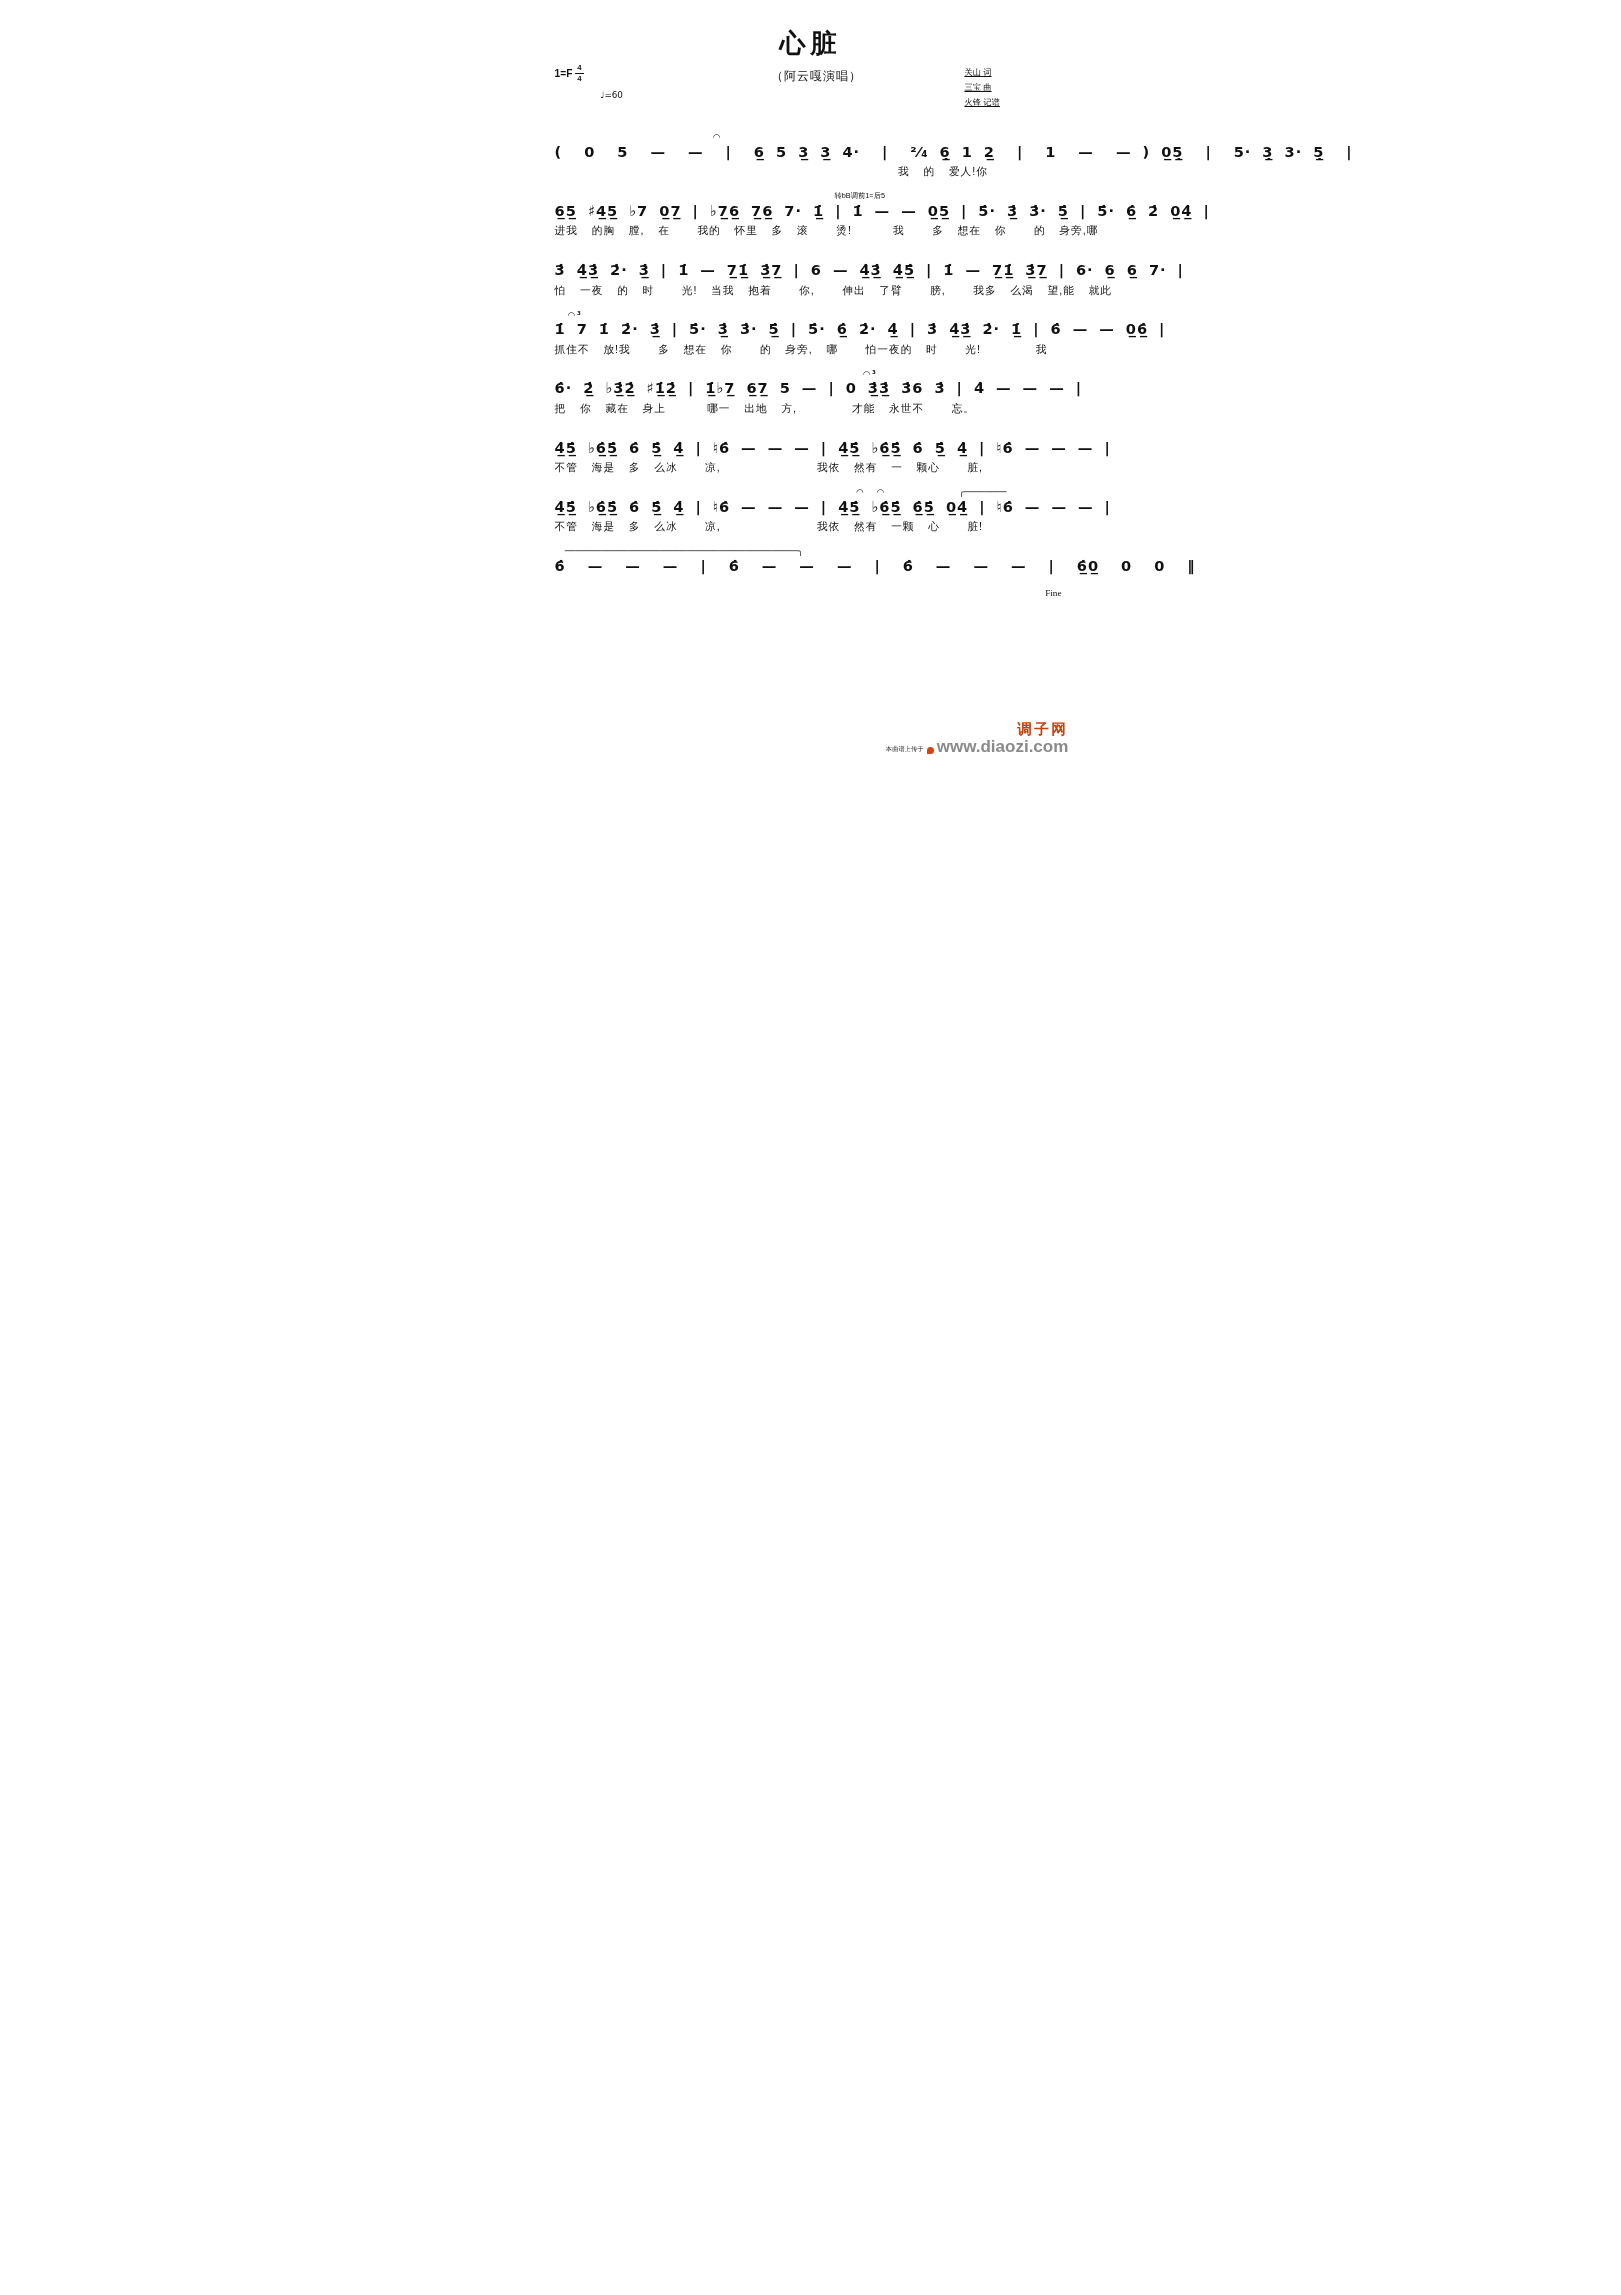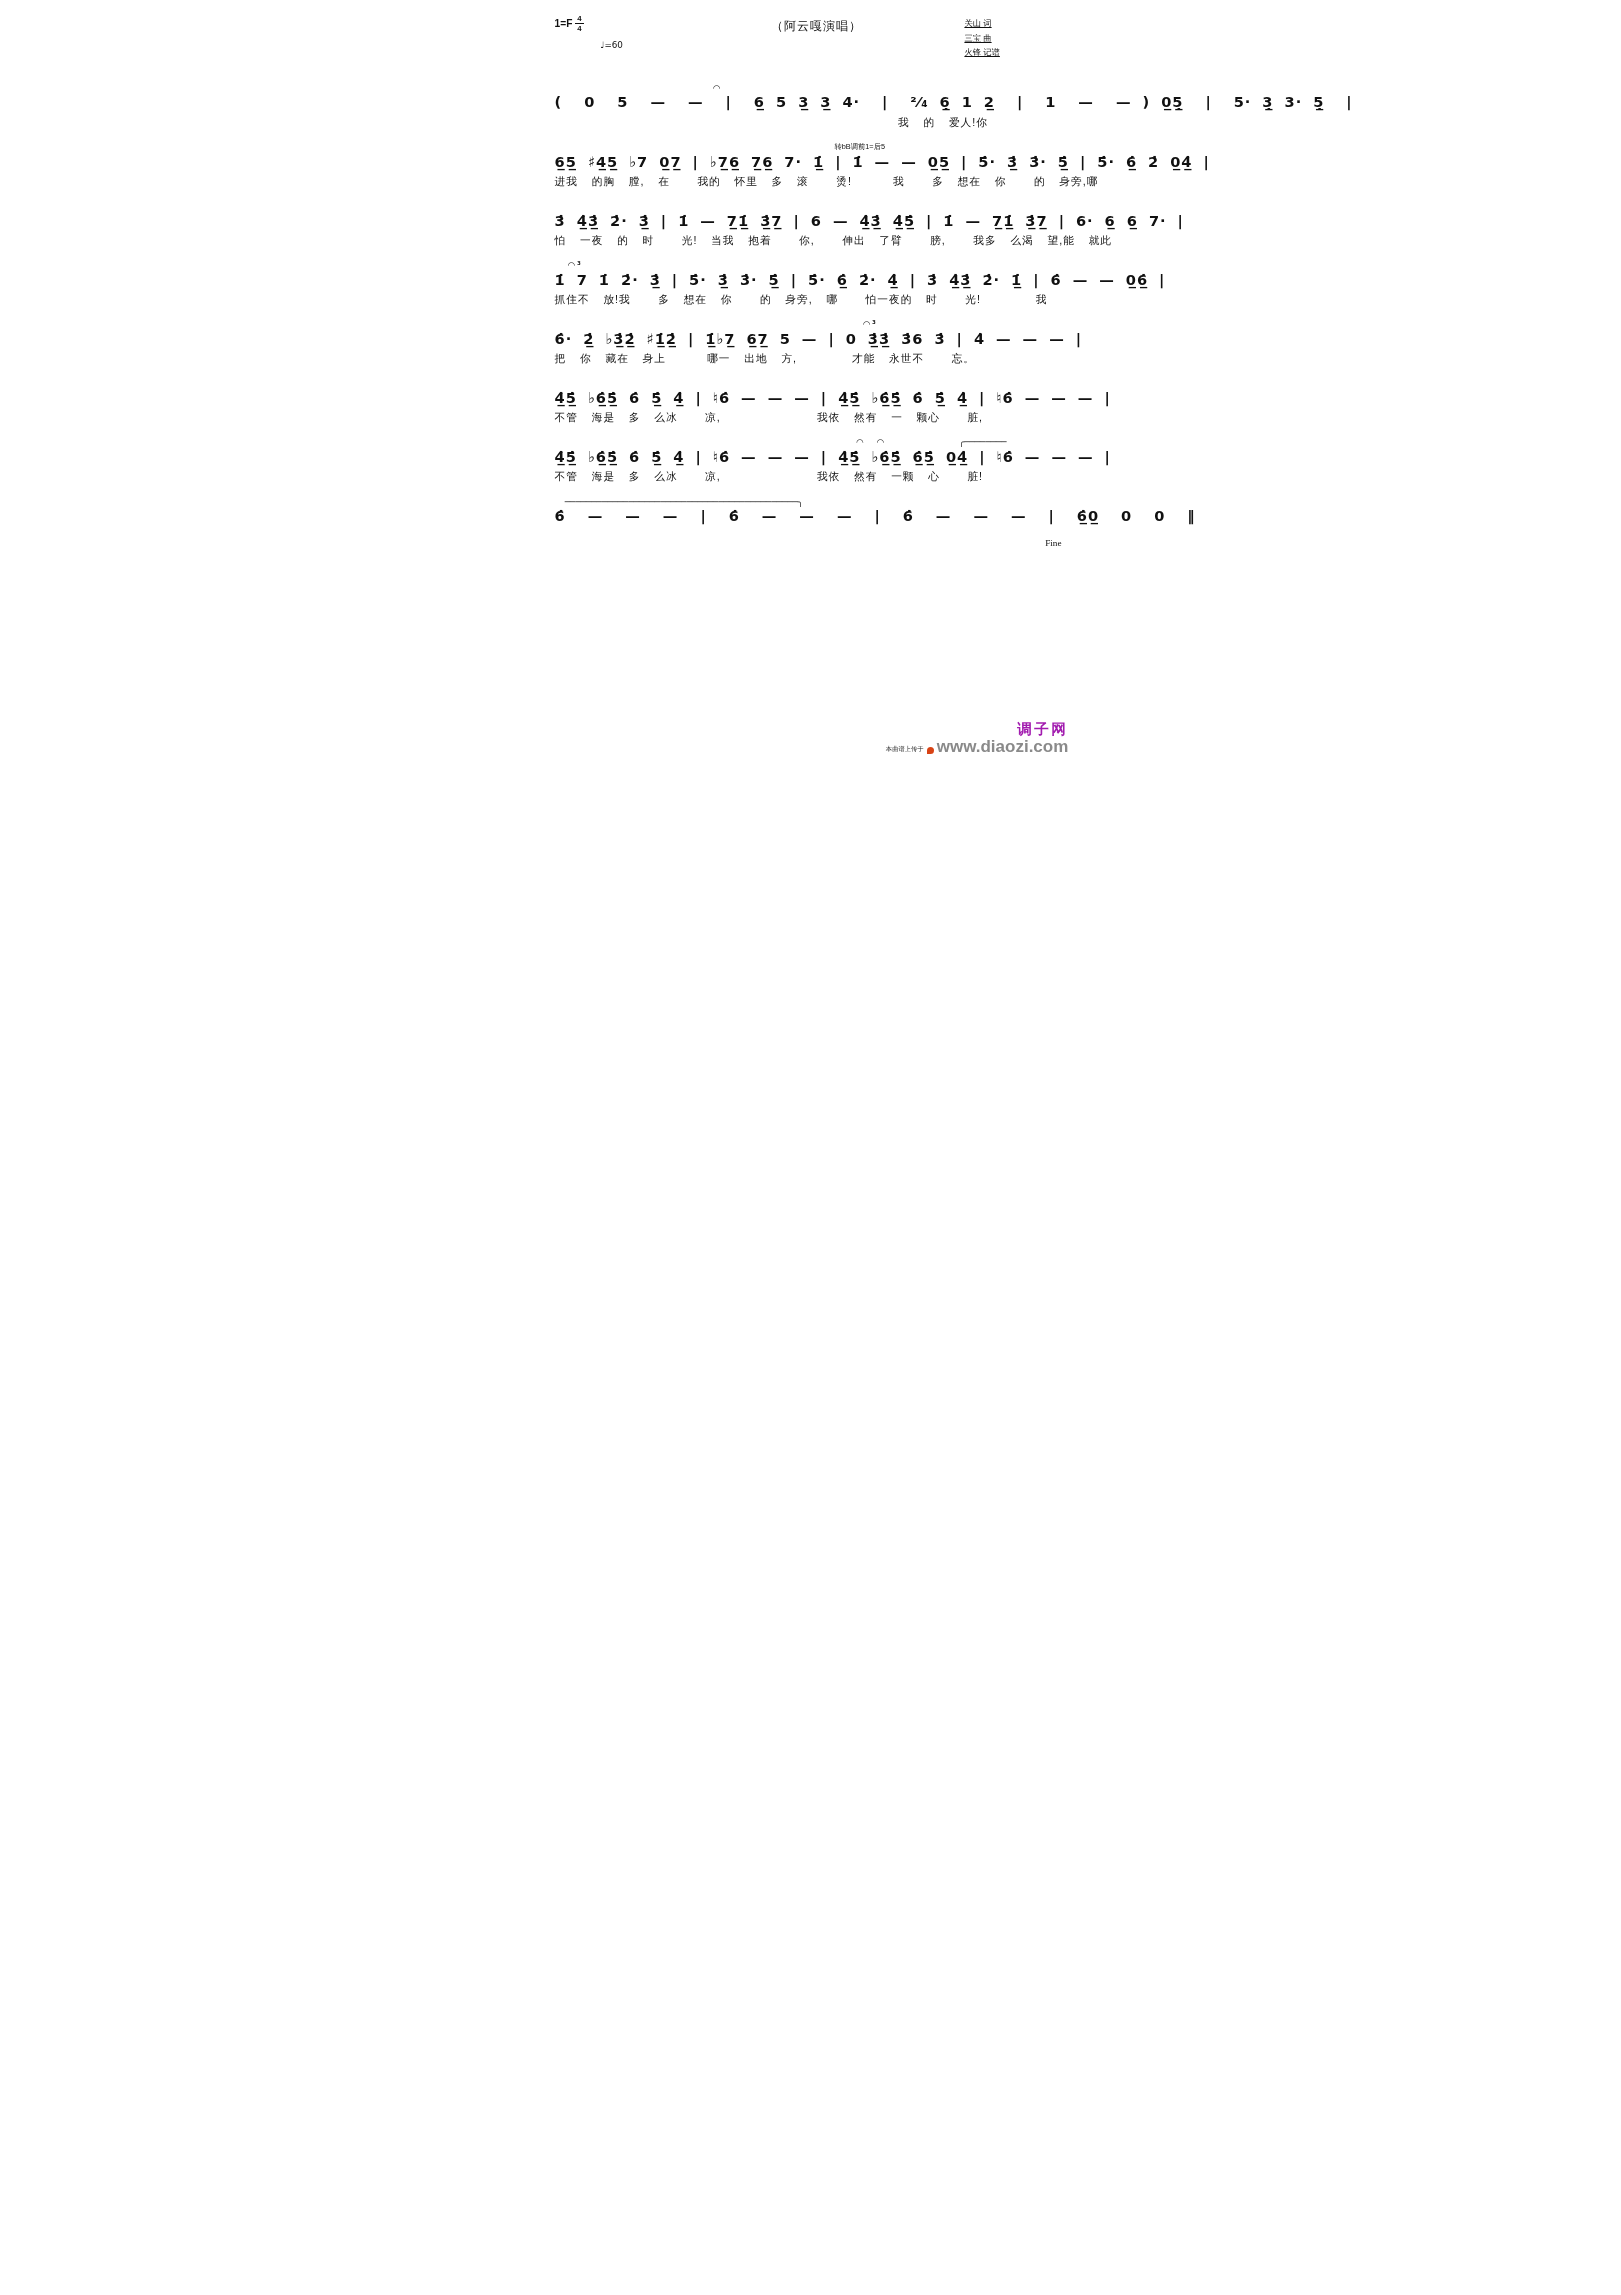--- a/index.html
+++ b/index.html
@@ -25,28 +25,29 @@
               white-space:pre;word-spacing:4.9px;letter-spacing:1px;line-height:1.3;}
   .line-lyrics{font-size:10.7px;white-space:pre;margin-top:3.4px;letter-spacing:1px;word-spacing:2.9px;line-height:1.25;}
   .line-tail{text-align:right;font-family:"Liberation Serif","DejaVu Serif",serif;font-size:9.2px;
              margin-top:12px;padding-right:4.9px;}
   .watermark{position:absolute;right:12.7px;bottom:8.8px;}
   .wm-row{display:flex;align-items:flex-end;}
   .upload-note{font-size:6.3px;color:#1d1d1d;padding-bottom:2.4px;white-space:nowrap;}
   .logo{display:inline-block;width:7.3px;height:7.3px;border-radius:50% 50% 50% 0;
         background:#d84315;margin:0 2.9px 2.4px 2.9px;}
   .wm-col{text-align:right;}
-  .site-name{font-size:14.6px;font-weight:bold;color:#a21caf;letter-spacing:2.4px;line-height:1.05;}
+  .site-name{font-size:14.6px;font-weight:bold;color:#c2410c;letter-spacing:2.4px;line-height:1.05;}
   .site-url{font-size:17px;font-weight:bold;color:#8a8a8a;line-height:1.1;}
 </style>
 </head>
 <body>
 
 <div class="page">
 
+  <h1 class="title">心脏</h1>
 
   <div class="meta">
     <div class="meta-left">
       <div class="keysig">
         <span>1=F</span>
         <span class="frac">
           <span class="num">4</span>
           <span class="den">4</span>
         </span>
       </div>

